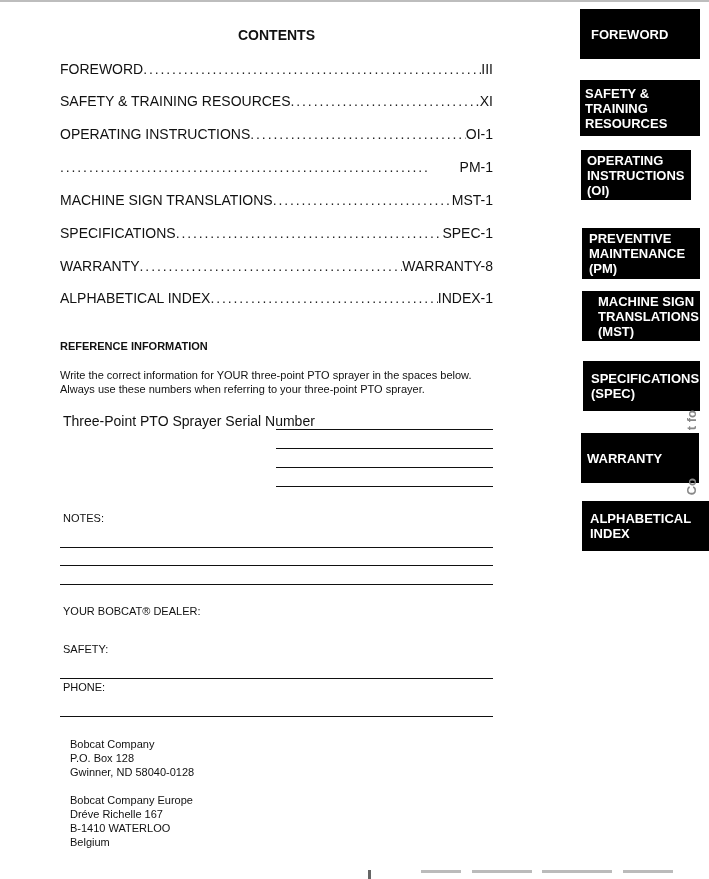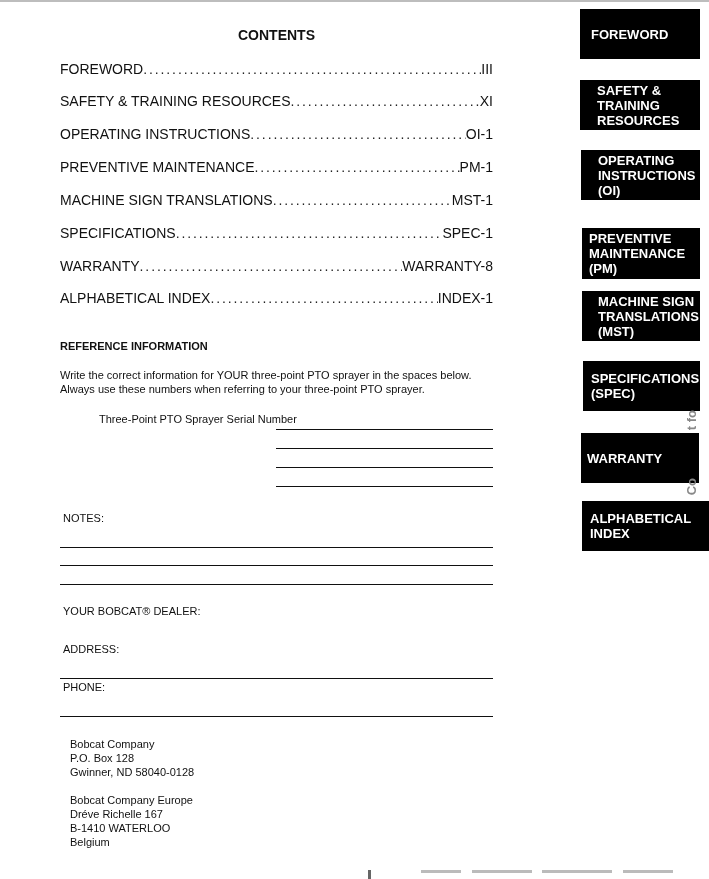--- a/index.html
+++ b/index.html
@@ -10,21 +10,21 @@
   }
   .topline { position: absolute; left: 0; top: 0; width: 709px; height: 2px; background: #bdbdbd; }
   .title { position: absolute; left: 60px; width: 433px; top: 27px; text-align: center; font-weight: bold; font-size: 14px; }
   .toc-row { position: absolute; left: 60px; width: 433px; height: 18px; display: flex; align-items: baseline; font-size: 14px; white-space: nowrap; overflow: hidden; }
   .toc-row .lbl { flex: 0 0 auto; }
   .toc-row .dots { flex: 1 1 auto; overflow: hidden; letter-spacing: 3px; color: #222; }
   .toc-row .dots::before { content: ". . . . . . . . . . . . . . . . . . . . . . . . . . . . . . . . . . . . . . . . . . . . . . . . . . . . . . . . . . . . . . . ."; letter-spacing: -1px; }
   .toc-row .pg { flex: 0 0 auto; }
   .ref-head { position: absolute; left: 60px; top: 340px; font-weight: bold; font-size: 11px; }
   .ref-text { position: absolute; left: 60px; top: 368px; font-size: 11px; line-height: 14px; width: 440px; }
-  .serial-label { position: absolute; left: 63px; top: 413px; font-size: 11px; margin-left: 36px; }
+  .serial-label { position: absolute; left: 63px; top: 413px; font-size: 14px; }
   .rule { position: absolute; height: 1px; background: #111; }
   .lbl-small { position: absolute; font-size: 11px; }
   .addr { position: absolute; left: 70px; font-size: 11px; line-height: 14px; }
   .tab {
     position: absolute; background: #000; color: #fff; font-weight: bold;
     font-size: 13px; line-height: 15px; box-sizing: border-box; overflow: hidden;
     display: flex; align-items: center; white-space: pre-line; cursor: pointer;
   }
   .side-wm { position: absolute; left: 684px; color: #888; font-size: 13px; font-weight: bold; writing-mode: vertical-rl; transform: rotate(180deg); }
   .footer-frag { position: absolute; top: 870px; left: 368px; width: 341px; height: 9px; overflow: hidden; }
@@ -47,21 +47,20 @@
     <span class="lbl">SAFETY &amp; TRAINING RESOURCES</span>
     <span class="dots"></span>
     <span class="pg">XI</span>
   </div>
   <div class="toc-row" style="top:126px">
     <span class="lbl">OPERATING INSTRUCTIONS</span>
     <span class="dots"></span>
     <span class="pg">OI-1</span>
   </div>
   <div class="toc-row" style="top:159px">
-    <span class="lbl">PREVENTIVE MAINTENANCE</span>
     <span class="dots"></span>
     <span class="pg">PM-1</span>
   </div>
   <div class="toc-row" style="top:192px">
     <span class="lbl">MACHINE SIGN TRANSLATIONS</span>
     <span class="dots"></span>
     <span class="pg">MST-1</span>
   </div>
   <div class="toc-row" style="top:225px">
     <span class="lbl">SPECIFICATIONS</span>
@@ -88,43 +87,43 @@
 <div class="rule" style="left:276px;width:217px;top:448px"></div>
 <div class="rule" style="left:276px;width:217px;top:467px"></div>
 <div class="rule" style="left:276px;width:217px;top:486px"></div>
 
 <div class="lbl-small" style="left:63px;top:512px">NOTES:</div>
 <div class="rule" style="left:60px;width:433px;top:547px"></div>
 <div class="rule" style="left:60px;width:433px;top:565px"></div>
 <div class="rule" style="left:60px;width:433px;top:584px"></div>
 
 <div class="lbl-small" style="left:63px;top:605px">YOUR BOBCAT® DEALER:</div>
-<div class="lbl-small" style="left:63px;top:643px">ADDRESS:</div>
+<div class="lbl-small" style="left:63px;top:643px">SAFETY:</div>
 <div class="rule" style="left:60px;width:433px;top:678px"></div>
 <div class="lbl-small" style="left:63px;top:681px">PHONE:</div>
 <div class="rule" style="left:60px;width:433px;top:716px"></div>
 
 <div class="addr" style="top:737px">
   <div>Bobcat Company</div>
   <div>P.O. Box 128</div>
   <div>Gwinner, ND 58040-0128</div>
 </div>
 <div class="addr" style="top:793px">
   <div>Bobcat Company Europe</div>
   <div>Dréve Richelle 167</div>
   <div>B-1410 WATERLOO</div>
   <div>Belgium</div>
 </div>
 
 <div>
   <div class="tab" style="left:580px;top:9px;width:120px;height:50px;padding-left:11px">FOREWORD</div>
-  <div class="tab" style="left:580px;top:80px;width:120px;height:50px;padding-left:17px">SAFETY &amp;
+  <div class="tab" style="left:580px;top:80px;width:120px;height:56px;padding-left:5px">SAFETY &amp;
 TRAINING
 RESOURCES</div>
-  <div class="tab" style="left:581px;top:150px;width:119px;height:50px;padding-left:17px">OPERATING
+  <div class="tab" style="left:581px;top:150px;width:110px;height:50px;padding-left:6px">OPERATING
 INSTRUCTIONS
 (OI)</div>
   <div class="tab" style="left:582px;top:228px;width:118px;height:51px;padding-left:7px">PREVENTIVE
 MAINTENANCE
 (PM)</div>
   <div class="tab" style="left:582px;top:291px;width:118px;height:50px;padding-left:16px">MACHINE SIGN
 TRANSLATIONS
 (MST)</div>
   <div class="tab" style="left:583px;top:361px;width:117px;height:50px;padding-left:8px">SPECIFICATIONS
 (SPEC)</div>

